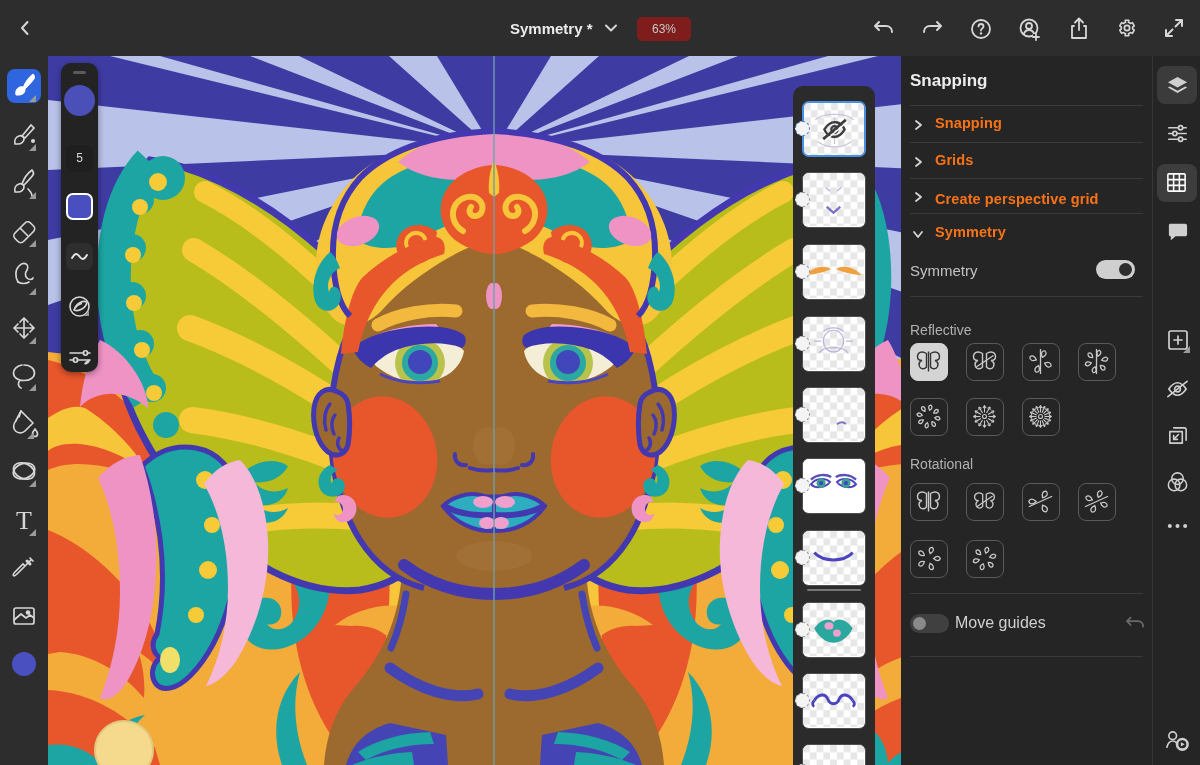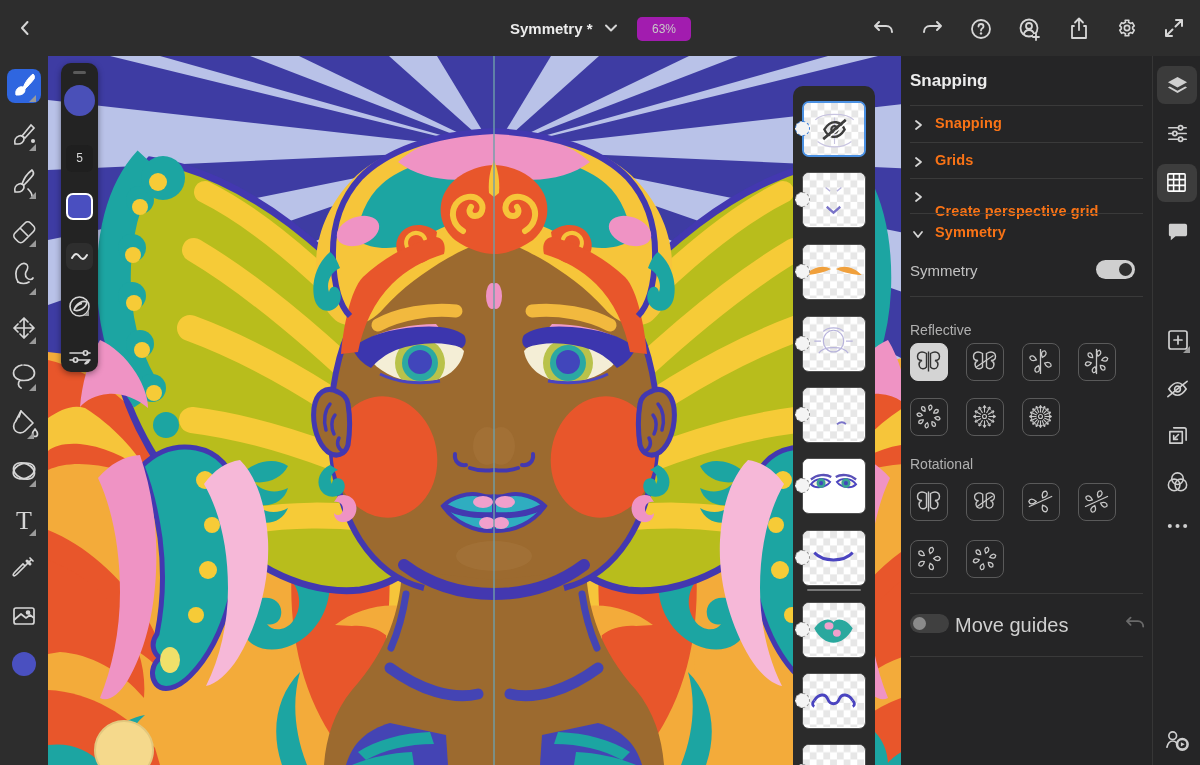--- a/index.html
+++ b/index.html
@@ -151,21 +151,21 @@
 
 </svg></div>
 <div id="topbar" class="abs">
 <svg class="ic" style="left:16px;top:19px" width="18" height="18" viewBox="0 0 18 18">
       <path d="M11.5 3 L6 9 L11.5 15" stroke="#d6d6d6" stroke-width="2" fill="none" stroke-linecap="round" stroke-linejoin="round"></path>
     </svg>
 <div class="abs" style="left:510px;top:20px;font-size:15px;color:#ececec;font-weight:bold;">Symmetry *</div>
 <svg class="ic" style="left:604px;top:23px" width="14" height="10" viewBox="0 0 14 10">
       <path d="M2 2.5 L7 7.5 L12 2.5" stroke="#d6d6d6" stroke-width="2" fill="none" stroke-linecap="round" stroke-linejoin="round"></path>
     </svg>
-<div class="abs" style="left:637px;top:17px;width:54px;height:24px;background:#a21caf;border-radius:5px;color:#c9c9c9;font-size:12px;text-align:center;line-height:24px;">63%</div>
+<div class="abs" style="left:637px;top:17px;width:54px;height:24px;background:#7f1d1d;border-radius:5px;color:#c9c9c9;font-size:12px;text-align:center;line-height:24px;">63%</div>
 <svg class="ic" style="left:872px;top:18px" width="24" height="22" viewBox="0 0 24 22">
       <path d="M7 4 L3 8 L7 12 M3 8 L14 8 C18 8 20 11 20 14" stroke="#d6d6d6" stroke-width="2" fill="none" stroke-linecap="round" stroke-linejoin="round"></path>
     </svg>
 <svg class="ic" style="left:920px;top:18px" width="24" height="22" viewBox="0 0 24 22">
       <path d="M17 4 L21 8 L17 12 M21 8 L10 8 C6 8 4 11 4 14" stroke="#d6d6d6" stroke-width="2" fill="none" stroke-linecap="round" stroke-linejoin="round"></path>
     </svg>
 <svg class="ic" style="left:970px;top:18px" width="22" height="22" viewBox="0 0 22 22">
       <circle cx="11" cy="11" r="9" stroke="#d6d6d6" stroke-width="1.8" fill="none"></circle>
       <path d="M8.5 8.5 C8.5 7 9.6 6 11 6 C12.5 6 13.5 7 13.5 8.4 C13.5 10.4 11 10.4 11 12.5" stroke="#d6d6d6" stroke-width="1.8" fill="none" stroke-linecap="round"></path>
       <circle cx="11" cy="15.4" r="1.2" fill="#d6d6d6"></circle>
@@ -421,21 +421,21 @@
     <div class="rowlbl" style="top:59px">Snapping</div>
 <div class="div" style="top:86px"></div>
 <div class="abs" style="left:11px;top:98px"><svg width="12" height="12" viewBox="0 0 12 12">
         <path d="M4 2 L9 6 L4 10" stroke="#d6d6d6" stroke-width="1.8" fill="none" stroke-linecap="round" stroke-linejoin="round"></path>
       </svg></div>
     <div class="rowlbl" style="top:96px">Grids</div>
 <div class="div" style="top:122px"></div>
 <div class="abs" style="left:11px;top:133px"><svg width="12" height="12" viewBox="0 0 12 12">
         <path d="M4 2 L9 6 L4 10" stroke="#d6d6d6" stroke-width="1.8" fill="none" stroke-linecap="round" stroke-linejoin="round"></path>
       </svg></div>
-    <div class="rowlbl" style="top:147px">Create perspective grid</div>
+    <div class="rowlbl" style="top:135px">Create perspective grid</div>
 <div class="div" style="top:157px"></div>
 <div class="abs" style="left:11px;top:170px"><svg width="12" height="12" viewBox="0 0 12 12">
         <path d="M2 4 L6 9 L10 4" stroke="#d6d6d6" stroke-width="1.8" fill="none" stroke-linecap="round" stroke-linejoin="round"></path>
       </svg></div>
     <div class="rowlbl" style="top:168px">Symmetry</div>
 <div class="abs" style="left:9px;top:206px;font-size:15px;color:#c2c2c2;">Symmetry</div>
 <div class="abs" style="left:195px;top:204px;width:39px;height:19px;border-radius:10px;background:#cfcfcf;">
       <div class="abs" style="right:3px;top:3px;width:13px;height:13px;border-radius:50%;background:#2e2e2e;"></div>
     </div>
 <div class="div" style="top:240px"></div>
@@ -728,21 +728,21 @@
           </g>
           <g transform="rotate(315.0)">
             <path d="M0 -5.4 C-2.6 -8 -2.6 -10.6 0 -11.6 C2.6 -10.6 2.6 -8 0 -5.4 Z"></path>
           </g>
         </g>
       </svg></div>
 <div class="div" style="top:537px"></div>
 <div class="abs" style="left:9px;top:558px;width:39px;height:19px;border-radius:10px;background:#404040;">
       <div class="abs" style="left:3px;top:3px;width:13px;height:13px;border-radius:50%;background:#8a8a8a;"></div>
     </div>
-<div class="abs" style="left:54px;top:558px;font-size:20px;color:#d0d0d0;">Move guides</div>
+<div class="abs" style="left:54px;top:558px;font-size:16px;color:#d0d0d0;">Move guides</div>
 <svg class="ic" style="left:224px;top:558px" width="22" height="18" viewBox="0 0 24 20">
       <path d="M6 4 L2 8 L6 12 M2 8 L14 8 C18 8 20 11 20 14" stroke="#6a6a6a" stroke-width="2" fill="none" stroke-linecap="round" stroke-linejoin="round"></path>
     </svg>
 <div class="div" style="top:600px"></div>
 </div>
 <div id="rightstrip">
 <div class="abs" style="left:4px;top:10px;width:40px;height:38px;border-radius:8px;background:#3b3b3b;"></div>
 <svg class="ic" style="left:13px;top:18px" width="23" height="23" viewBox="0 0 24 24">
       <path d="M12 3 L22 8.5 L12 14 L2 8.5 Z" fill="#cfcfcf"></path>
       <path d="M4 13 L12 17.5 L20 13 L22 14.2 L12 19.8 L2 14.2 Z" fill="#cfcfcf"></path>

